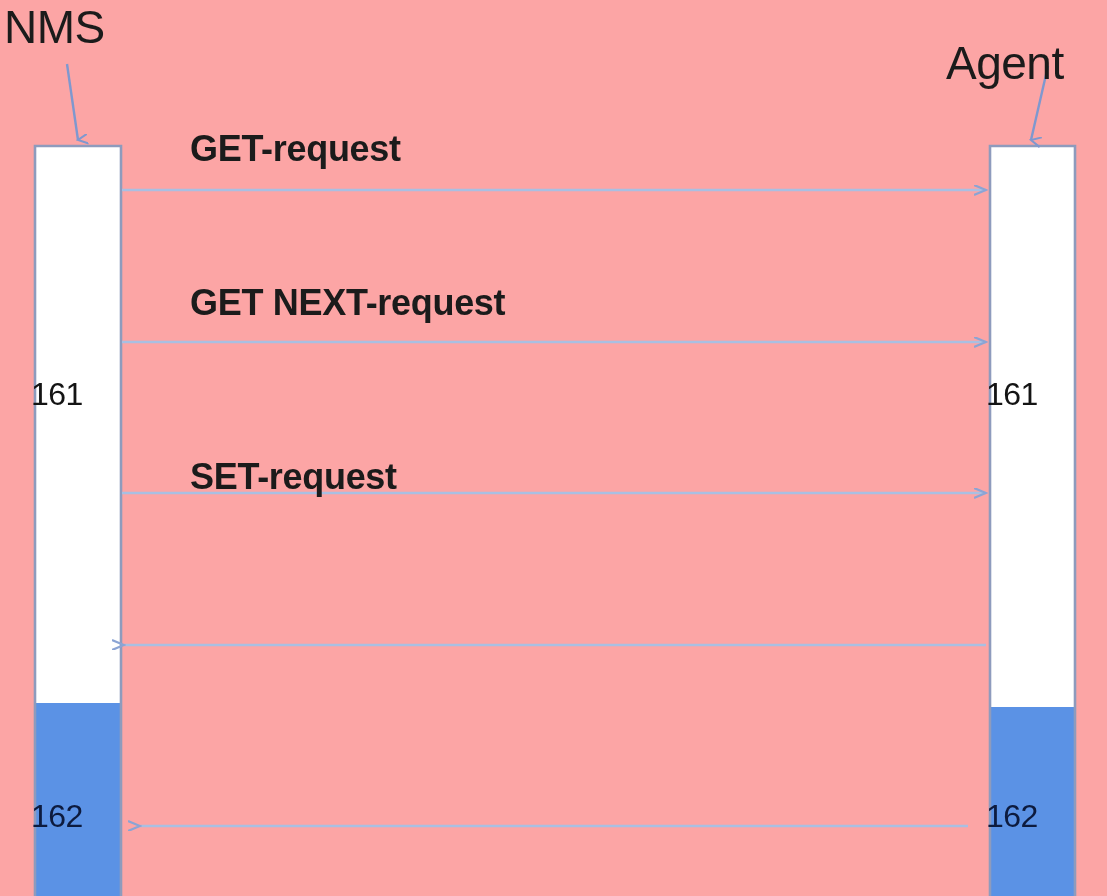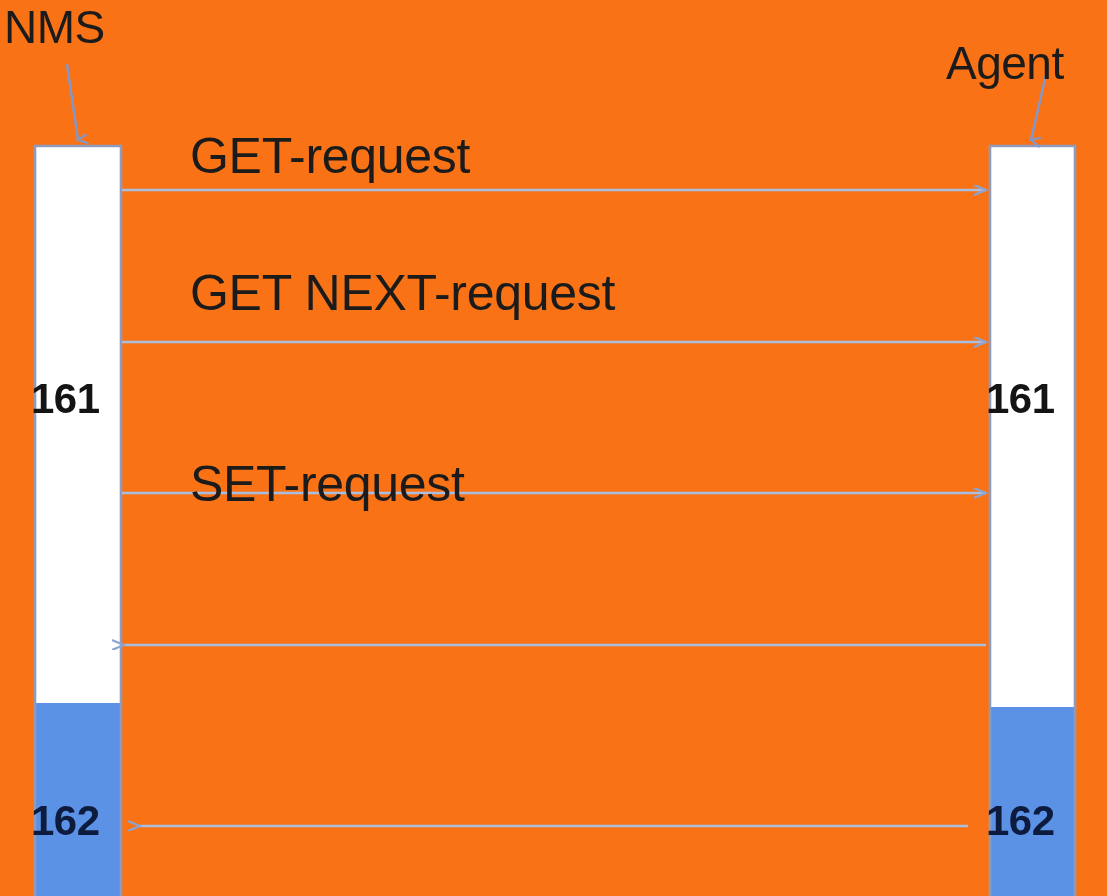--- a/index.html
+++ b/index.html
@@ -7,21 +7,21 @@
     padding: 0;
     background: #ffffff;
   }
   body {
     font-family: "Liberation Sans", "DejaVu Sans", sans-serif;
   }
   #stage {
     position: relative;
     width: 1107px;
     height: 896px;
-    background: #f97316;
+    background: #fca5a5;
     overflow: hidden;
   }
   .svg-layer {
     position: absolute;
     left: 0;
     top: 0;
     width: 1107px;
     height: 896px;
   }
   .entity-title {
@@ -31,43 +31,43 @@
     color: #1b1b1b;
     letter-spacing: -0.5px;
     white-space: nowrap;
     line-height: 1;
   }
   #nms-title { left: 4px; top: 4px; }
   #agent-title { left: 946px; top: 4px; margin-top: 36px; }
 
   .port-label {
     position: absolute;
-    font-size: 42px;
-    font-weight: 700;
+    font-size: 32px;
+    font-weight: 400;
     color: #141414;
     white-space: nowrap;
     line-height: 1;
     letter-spacing: -0.5px;
   }
   #nms-port-161 { left: 31px; top: 378px; }
   #agent-port-161 { left: 986px; top: 378px; }
   #nms-port-162 { left: 31px; top: 800px; color:#0d1b3e; }
   #agent-port-162 { left: 986px; top: 800px; color:#0d1b3e; }
 
   .msg-label {
     position: absolute;
-    font-size: 50px;
-    font-weight: 400;
+    font-size: 36px;
+    font-weight: 700;
     color: #1b1b1b;
     white-space: nowrap;
     line-height: 1;
     letter-spacing: -0.3px;
   }
   #msg-get-request      { left: 190px; top: 131px; }
-  #msg-getnext-request  { left: 190px; top: 268px; }
+  #msg-getnext-request  { left: 190px; top: 285px; }
   #msg-set-request      { left: 190px; top: 434px; margin-top: 25px; }
   #msg-get-response     { left: 556px; top: 586px; }
   #msg-trap             { left: 352px; top: 760px; }
 </style>
 </head>
 <body>
 
 <div id="stage">
 
   <svg class="svg-layer" viewBox="0 0 1107 896">

